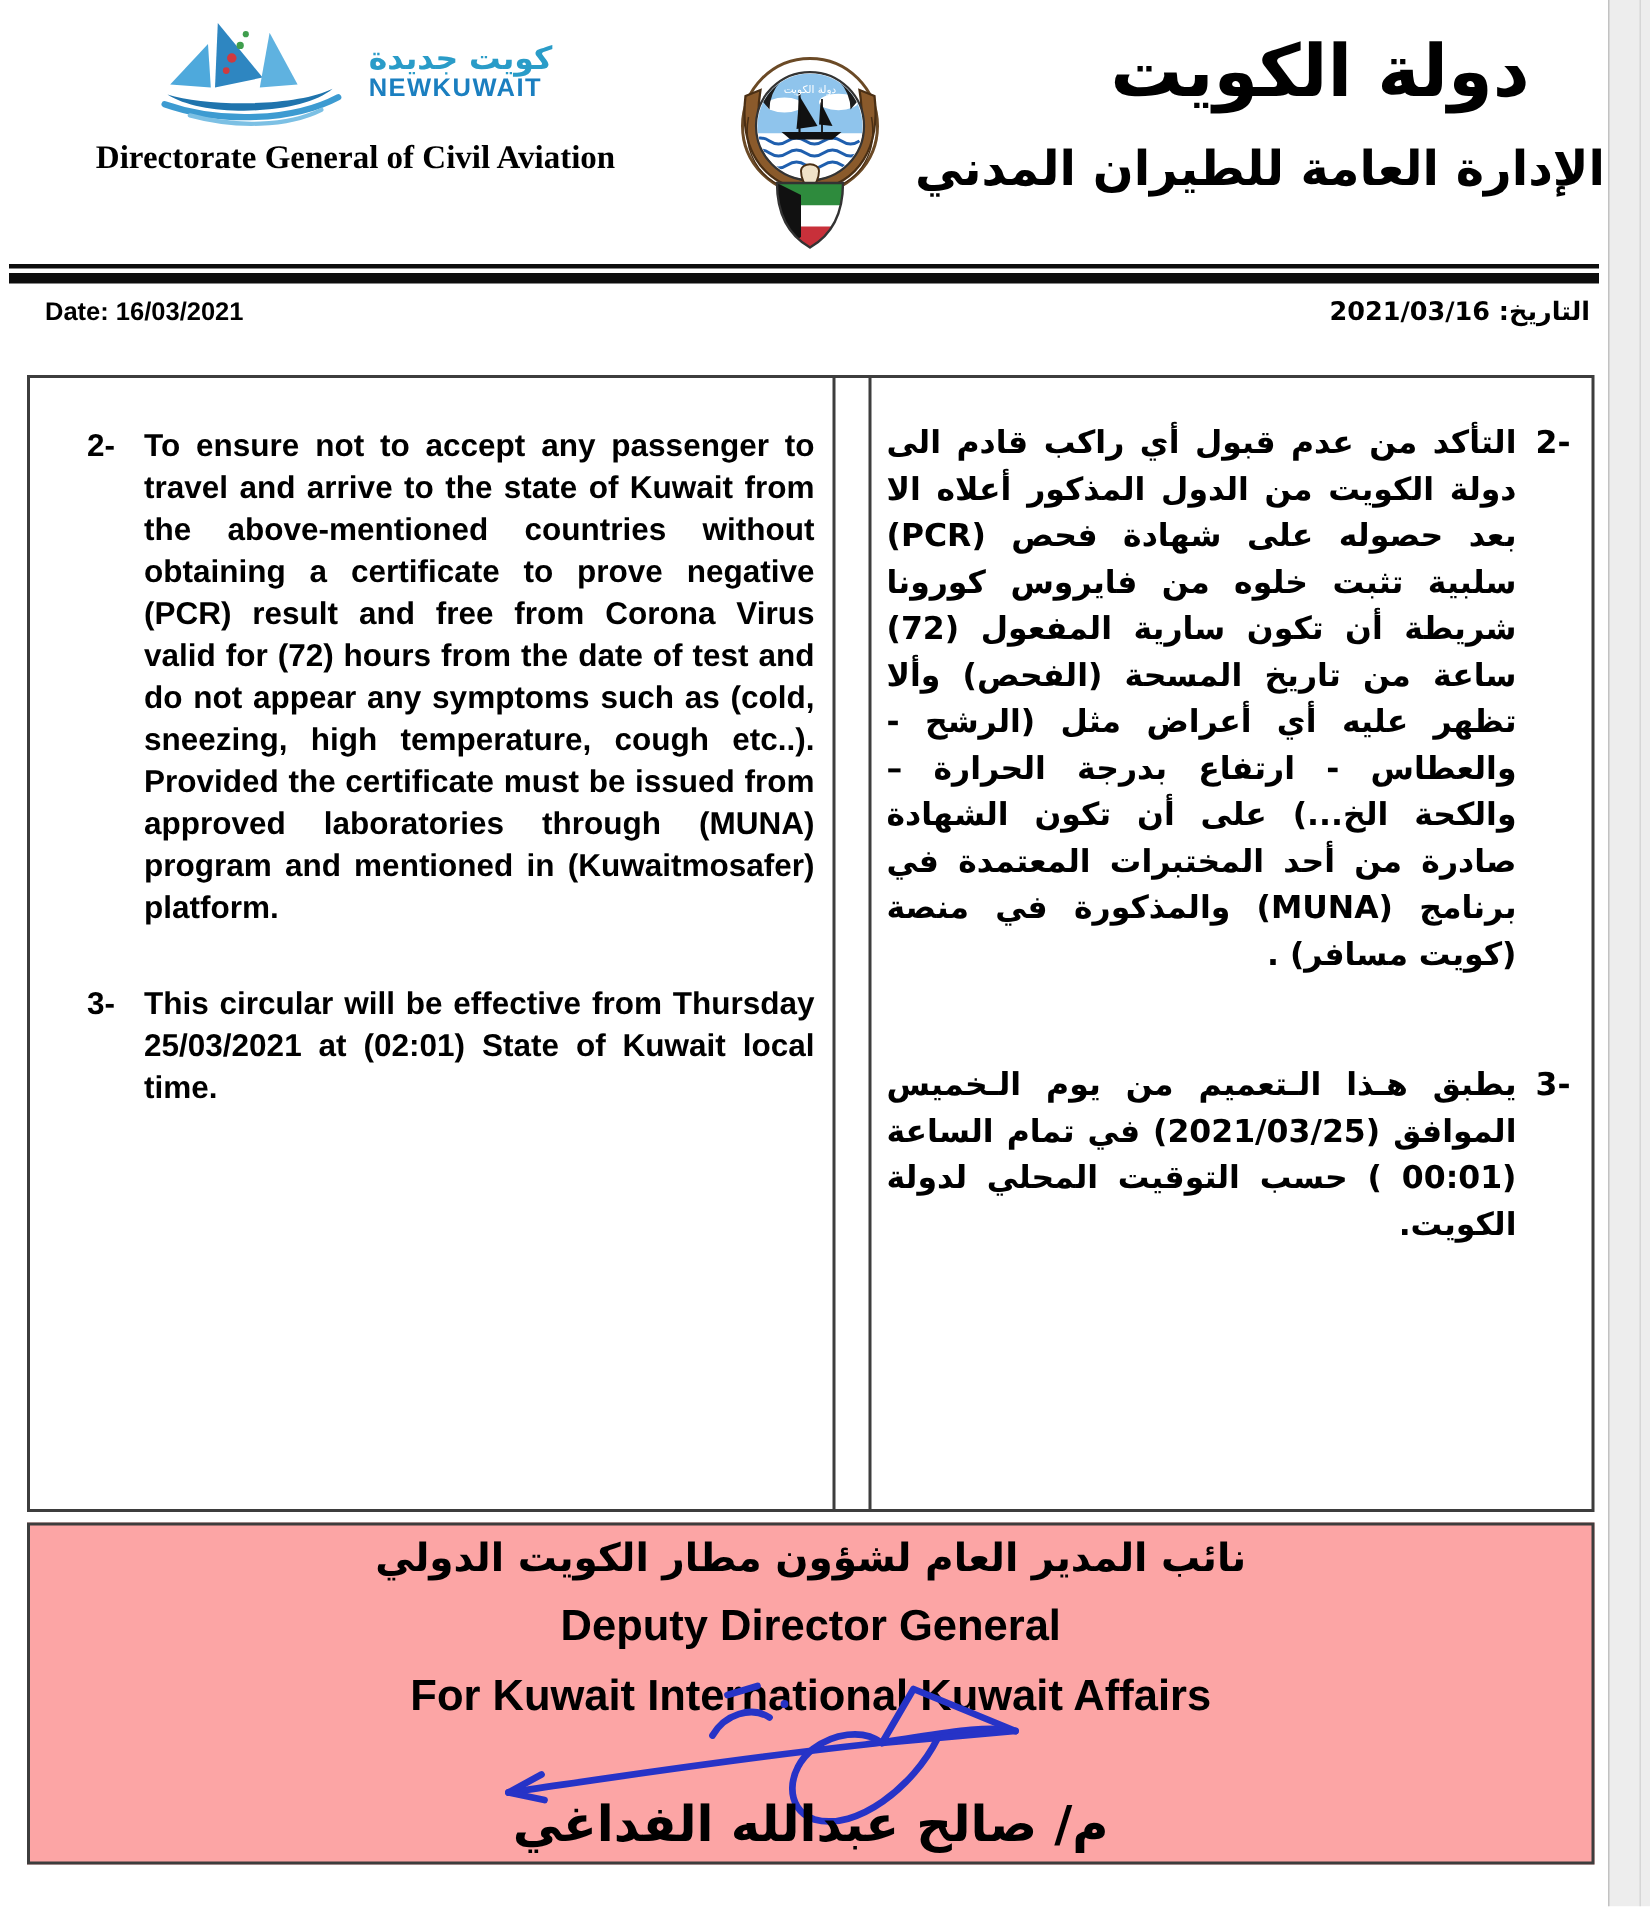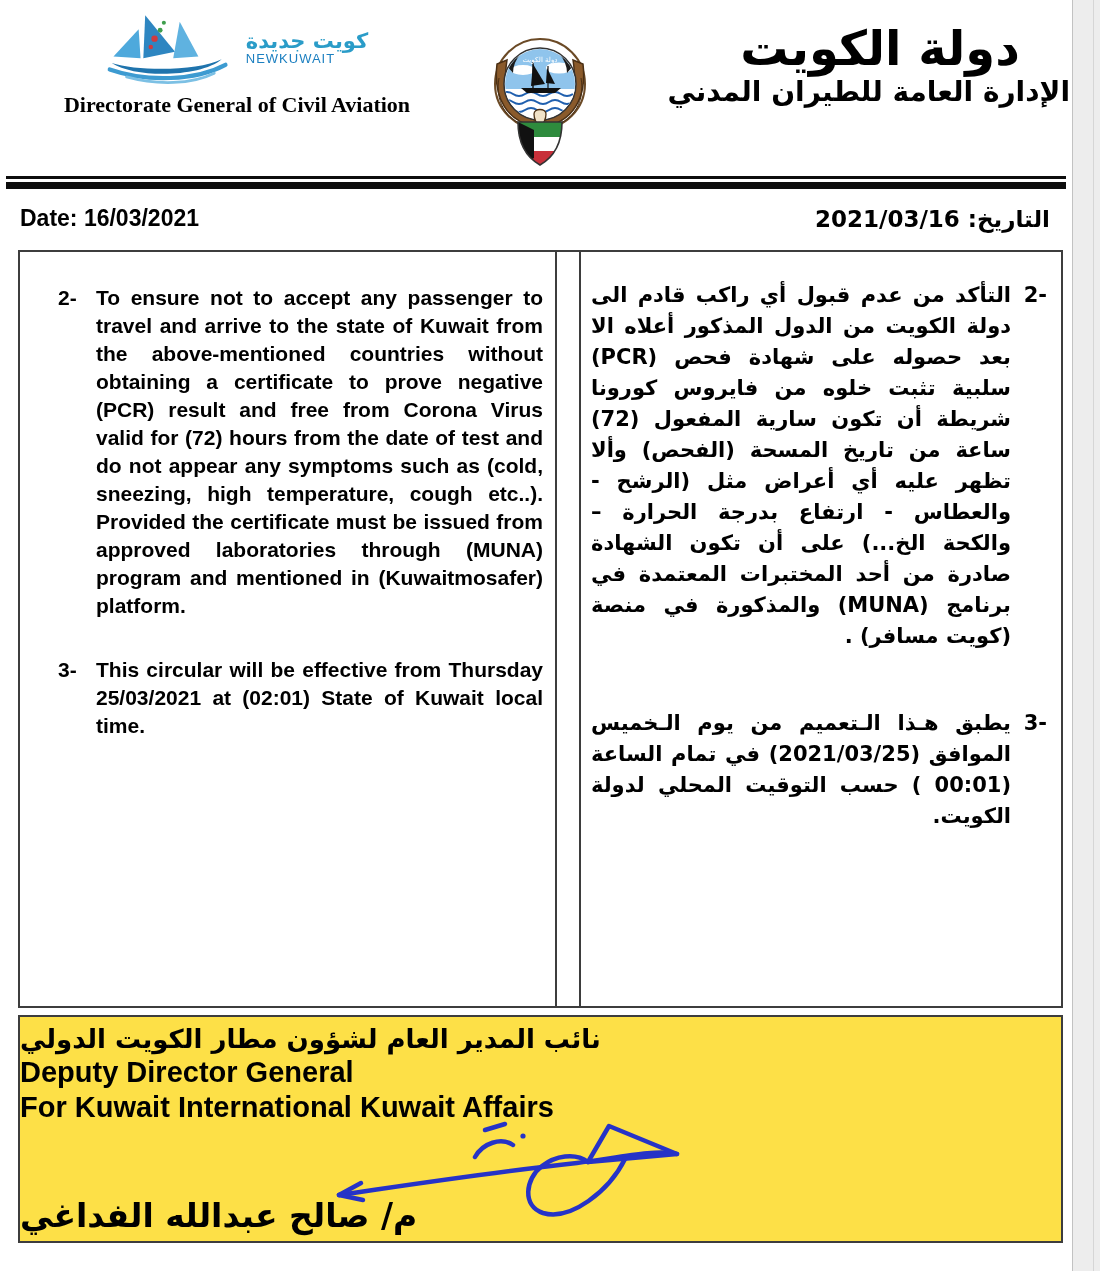--- a/index.html
+++ b/index.html
@@ -7,61 +7,61 @@
     width:1100px; height:1271px; position:relative; background:#ffffff;
     font-family:"Liberation Sans", sans-serif; color:#000; overflow:hidden;
   }
   .page { position:absolute; inset:0; }
 
   
   .header-left { position:absolute; left:22px; top:8px; width:430px; text-align:center; }
   .logo-row { display:flex; justify-content:center; align-items:center; height:80px; }
   .logo-text { display:flex; flex-direction:column; align-items:flex-start; line-height:1.05; }
   .logo-ar { font-family:"DejaVu Sans", sans-serif; font-weight:bold; color:#2a9cc8; font-size:21px; direction:rtl; }
-  .logo-latin { font-weight:normal; color:#1b7fc0; font-size:13px; letter-spacing:1px; }
+  .logo-latin { font-weight:bold; color:#1b7fc0; font-size:17px; letter-spacing:1px; }
   .org-title-en { font-family:"Liberation Serif", serif; font-size:40px; letter-spacing:1px; margin-top:4px; white-space:nowrap; }
   .org-subtitle-en { font-family:"Liberation Serif", serif; font-weight:bold; font-size:22px; margin-top:4px; white-space:nowrap; }
 
   .emblem-wrap { position:absolute; left:487px; top:26px; width:106px; height:142px; }
 
   .header-right { position:absolute; left:690px; top:22px; width:380px; text-align:center; direction:rtl; }
   .org-title-ar { font-family:"DejaVu Sans", sans-serif; font-weight:bold; font-size:48px; line-height:1.1; }
-  .org-subtitle-ar { font-family:"DejaVu Sans", sans-serif; font-weight:bold; font-size:28px; margin-top:0; white-space:nowrap; }
+  .org-subtitle-ar { font-family:"DejaVu Sans", sans-serif; font-weight:bold; font-size:32px; margin-top:18px; white-space:nowrap; }
 
   .double-rule { position:absolute; left:6px; top:176px; width:1060px; }
   .double-rule .thin  { height:3px; background:#0d0d0d; }
   .double-rule .thick { height:7px; background:#0d0d0d; margin-top:3px; }
 
   
-  .date-row { position:absolute; left:20px; top:198px; width:1030px; height:34px;
-              display:flex; justify-content:space-between; align-items:flex-end;
-              font-weight:bold; font-size:23px; }
+  .date-row { position:absolute; left:30px; top:198px; width:1030px; height:34px;
+              display:flex; justify-content:space-between; align-items:flex-start;
+              font-weight:bold; font-size:17px; }
   .date-ar { direction:rtl; font-family:"DejaVu Sans", sans-serif; }
 
   
   .body-table { position:absolute; left:18px; top:250px; width:1045px; height:758px;
                 border:2px solid #3d3d3d; box-sizing:border-box; display:flex; background:#fff; }
   .col-en { width:535px; box-sizing:border-box; padding:32px 12px 0 38px; }
   .col-divider { width:22px; border-left:2px solid #3d3d3d; border-right:2px solid #3d3d3d; }
   .col-ar { flex:1; direction:rtl; box-sizing:border-box; padding:28px 14px 0 10px;
             font-family:"DejaVu Sans", sans-serif; }
 
   .para-en { display:flex; font-weight:bold; font-size:21px; line-height:28px; margin:0 0 36px 0; }
   .para-en .num { width:38px; flex:none; }
   .para-en .text { flex:1; text-align:justify; }
 
   .para-ar { display:flex; font-weight:bold; font-size:21px; line-height:31px; margin:0 0 56px 0; }
   .para-ar .num { width:36px; flex:none; direction:ltr; text-align:right; padding-left:6px; box-sizing:border-box; }
   .para-ar .text { flex:1; text-align:justify; }
 
   
   .sig-box { position:absolute; left:18px; top:1015px; width:1045px; height:228px;
-             border:2px solid #3d3d3d; box-sizing:border-box; text-align:left; background:#fde047; }
+             border:2px solid #3d3d3d; box-sizing:border-box; text-align:center; background:#fca5a5; }
   .sig-title-ar { font-family:"DejaVu Sans", sans-serif; direction:rtl; font-weight:bold; font-size:26px; margin-top:7px; }
-  .sig-title-en { font-weight:bold; font-size:29px; line-height:1.14; margin-top:2px; }
+  .sig-title-en { font-weight:bold; font-size:29px; line-height:1.14; margin-top:14px; }
   .sig-scribble { position:absolute; left:50%; top:104px; transform:translateX(-54%); }
   .signer-name { position:absolute; left:0; right:0; bottom:6px; font-family:"DejaVu Sans", sans-serif;
                  direction:rtl; font-weight:bold; font-size:33px; }
 
   
   .edge-strip { position:absolute; right:0; top:0; width:27px; height:1271px;
                 background:#ededed; border-left:1px solid #c2c2c2; }
   .edge-strip .inner-line { position:absolute; right:6px; top:0; width:1px; height:100%; background:#d6d6d6; }
 </style>
 </head>

